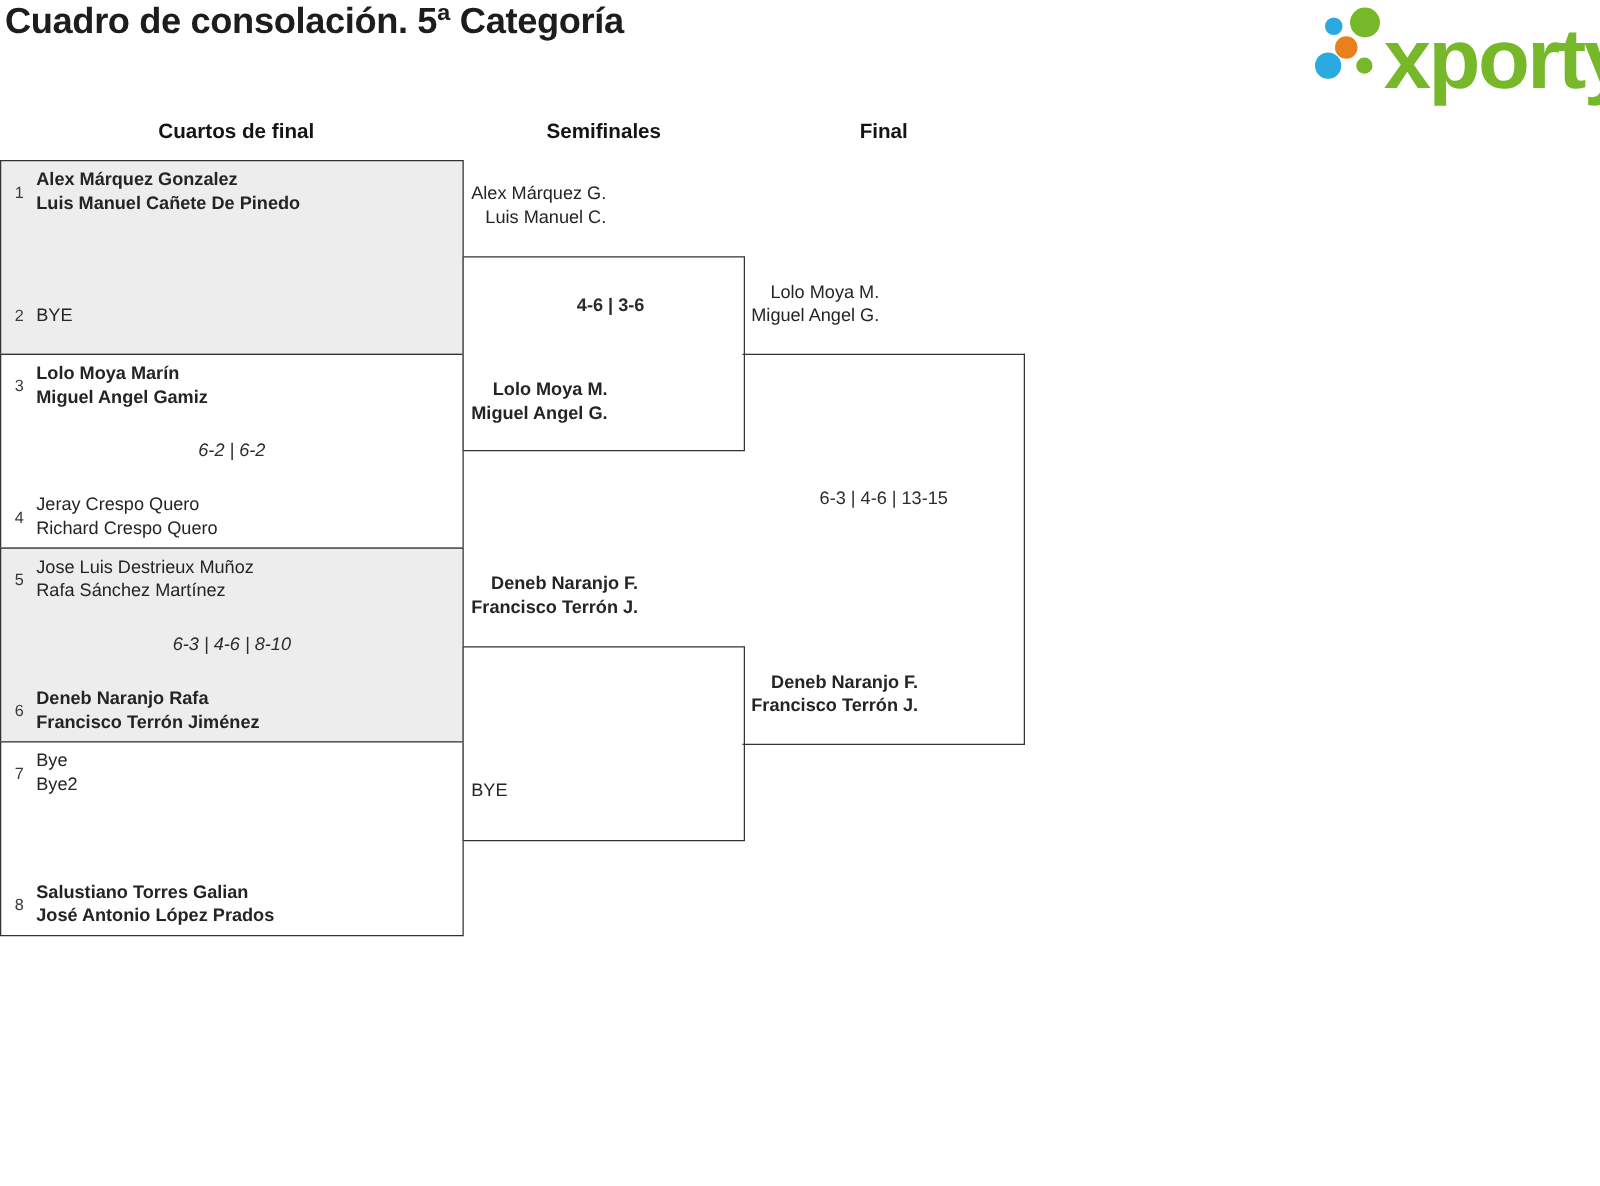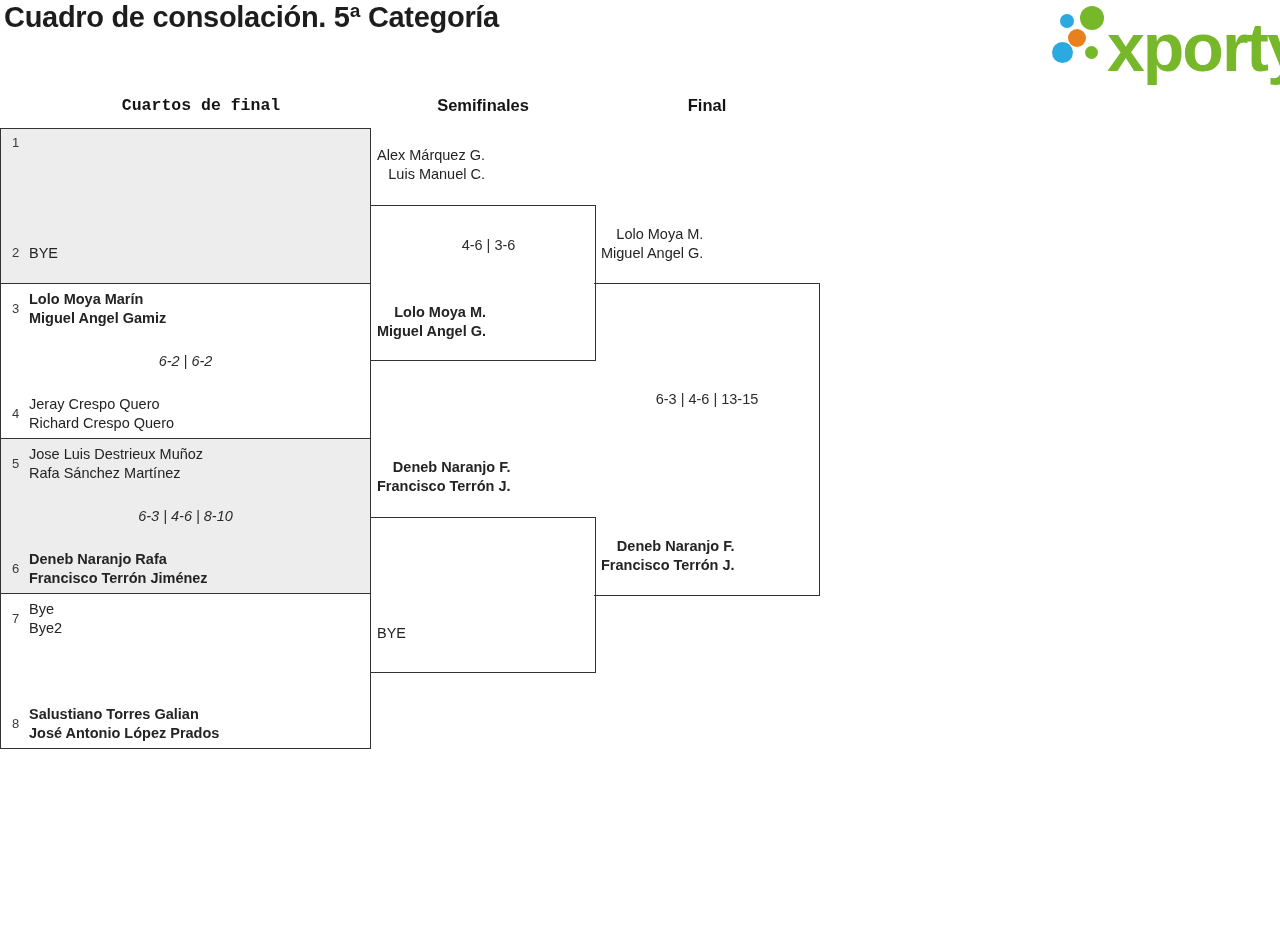--- a/index.html
+++ b/index.html
@@ -23,21 +23,21 @@
   .dot-green-small { left:1085px; top:46px; width:13px; height:13px; }
   .logo-text {
     position:absolute; left:1107px; top:13px;
     font-size:68px; line-height:1; font-weight:700; letter-spacing:-2px;text-align:right;
   }
   
   .round-label {
     position:absolute; top:96px; text-align:center;
     font-size:16.5px; font-weight:700; color:#141414;
   }
-  .rl-qf { left:16px;     width:370px;font-family:Liberation Mono, monospace; }
+  .rl-qf { left:4px;     width:370px; }
   .rl-sf { left:370px; width:226px; }
   .rl-f  { left:594px; width:226px; }
   
   .qf-box {
     position:absolute; left:0; width:371px; height:156px;
     border:1px solid #333; background:#ffffff;
   }
   .qf-box.gray { background:#ededed; }
   .qf1 { top:128px; } .qf2 { top:283px; } .qf3 { top:438px; } .qf4 { top:593px; }
   .slot {
@@ -59,21 +59,21 @@
     border:1px solid #333; background:#ffffff;
   }
   .sf1 { top:205px; } .sf2 { top:517px; }
   .f-box {
     position:absolute; left:594px; top:283px; width:226px; height:313px;
     border:1px solid #333; border-left:none; background:transparent;
   }
   .team-float { position:absolute; font-size:14.5px; line-height:18.5px; color:#242424; z-index:3;text-align:right; }
   .score-float { position:absolute; text-align:center; font-size:14.5px; color:#2b2b2b; z-index:3; }
   .sf1-team-top    { left:377px; top:146px; }
-  .sf1-score       { left:370px; width:237px; top:237px; }
+  .sf1-score       { left:370px; width:237px; top:237px;font-weight:bold; }
   .sf1-team-bottom { left:377px; top:303px; }
   .sf2-team-top    { left:377px; top:458px; }
   .sf2-team-bottom { left:377px; top:624px; }
   .f-team-top      { left:601px; top:225px; }
   .f-score         { left:594px; width:226px; top:391px; }
   .f-team-bottom   { left:601px; top:537px; }
 </style>
 </head>
 <body>
 
@@ -92,20 +92,24 @@
     <span class="logo-text" style="color: rgb(119, 183, 42);">xporty</span>
   </div>
 
   <div class="round-label rl-qf">Cuartos de final</div>
   <div class="round-label rl-sf">Semifinales</div>
   <div class="round-label rl-f">Final</div>
 
   <div class="qf-box qf1 gray">
     <div class="slot slot-top">
       <div class="seed">1</div>
+      <div class="team w">
+        <div>Alex Márquez Gonzalez</div>
+        <div>Luis Manuel Cañete De Pinedo</div>
+      </div>
     </div>
     <div class="slot slot-bottom single">
       <div class="seed">2</div>
       <div class="team">
         <div>BYE</div>
       </div>
     </div>
   </div>
 
   <div class="qf-box qf2">

